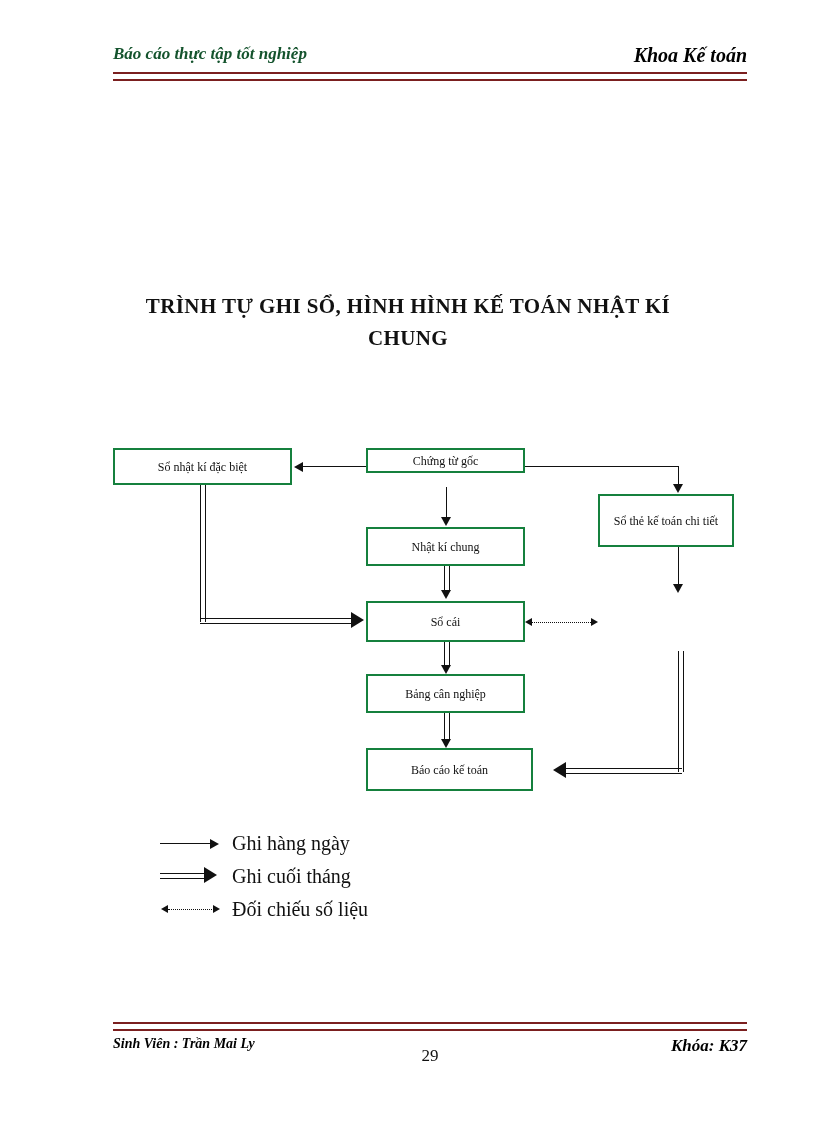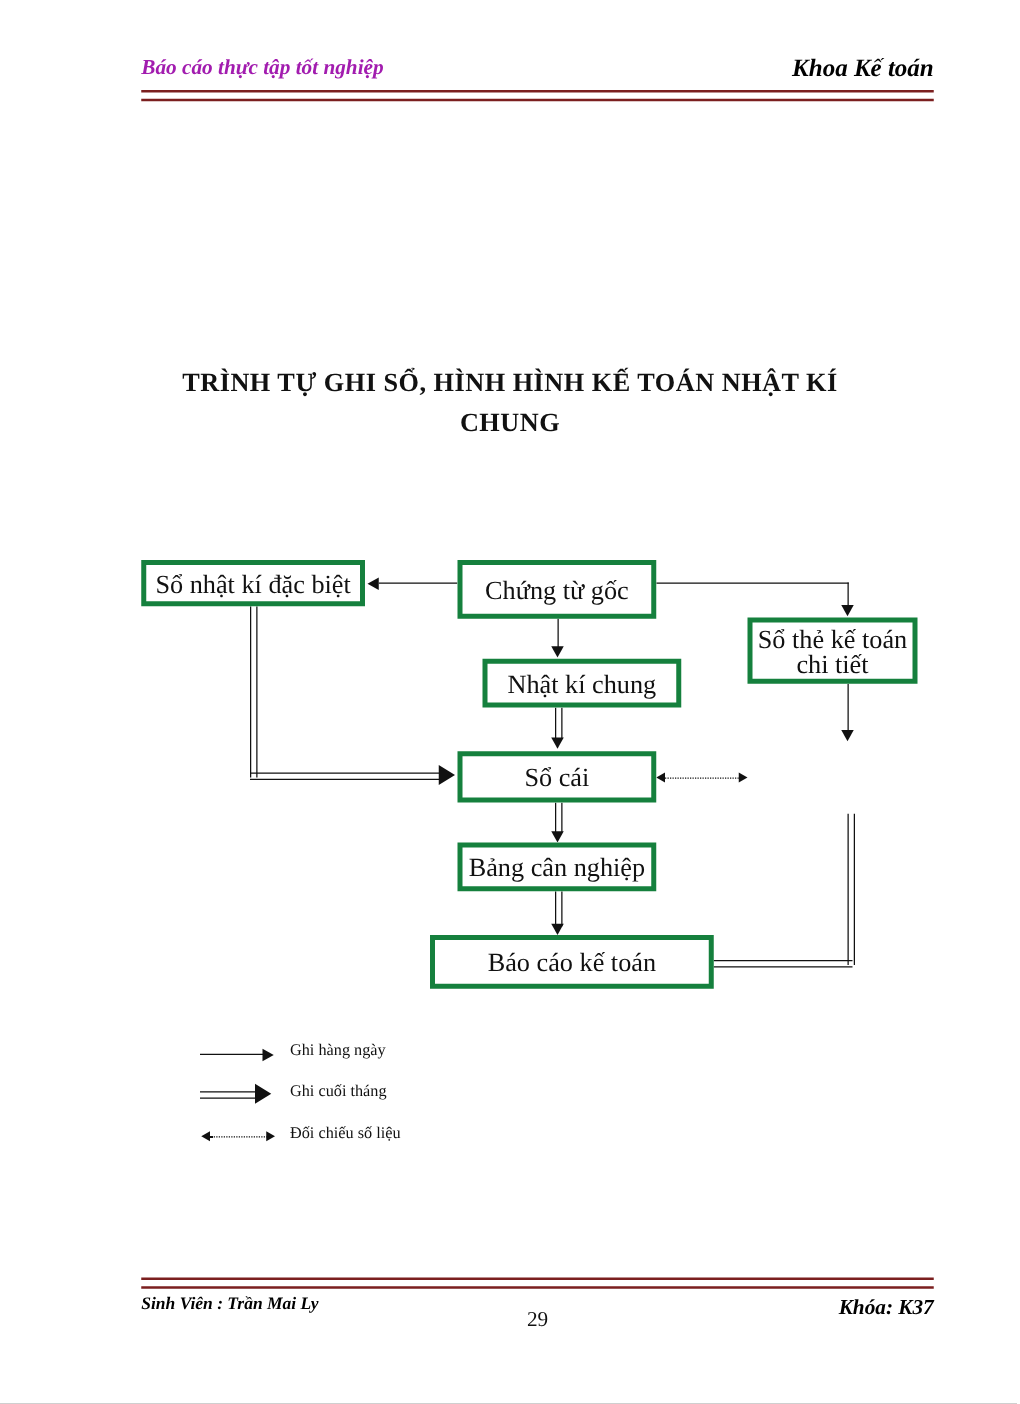--- a/index.html
+++ b/index.html
@@ -4,43 +4,43 @@
 <style>
   html,body{margin:0;padding:0;background:#8a8a8a;}
   body{font-family:"Liberation Serif",serif;}
   .page{
     position:relative;width:816px;height:1123px;background:#ffffff;margin:0 auto;
     overflow:hidden;
   }
   
   .hdr{position:absolute;left:113px;top:44px;width:634px;height:28px;}
   .hdr-left{position:absolute;left:0;top:0;font-weight:bold;font-style:italic;
-            font-size:17px;color:#a21caf;letter-spacing:0px;white-space:nowrap;}
+            font-size:17px;color:#14532d;letter-spacing:0px;white-space:nowrap;}
   .hdr-right{position:absolute;right:0;top:0;font-weight:bold;font-style:italic;
              font-size:20px;color:#000;white-space:nowrap;}
   .rule-top{position:absolute;left:113px;top:72px;width:634px;height:5px;
             border-top:2px solid #7B1F1F;border-bottom:2px solid #7B1F1F;}
   
   .title{position:absolute;left:120px;top:290px;width:576px;text-align:center;
          font-weight:bold;font-size:21px;line-height:32px;color:#111;
          letter-spacing:.4px;}
   
   .chart{position:absolute;left:0;top:0;width:816px;height:1123px;}
-  .node{position:absolute;border:4px solid #15803d;background:#fff;
+  .node{position:absolute;border:2px solid #15803d;background:#fff;
         display:flex;align-items:center;justify-content:center;text-align:center;
-        font-size:21px;line-height:20px;color:#111;box-sizing:border-box;z-index:3;}
+        font-size:12px;line-height:20px;color:#111;box-sizing:border-box;z-index:3;}
   
   #n-sonhatki {left:113px;top:448px;width:179px;height:37px;}
-  #n-chungtu   {left:366px;top:448px;width:159px;height:47px;}
+  #n-chungtu   {left:366px;top:448px;width:159px;height:25px;}
   #n-sothe     {left:598px;top:494px;width:136px;height:53px;}
-  #n-nhatki    {left:366px;top:527px;width:159px;height:39px;margin-left:20px;}
+  #n-nhatki    {left:366px;top:527px;width:159px;height:39px;}
   #n-socai     {left:366px;top:601px;width:159px;height:41px;}
   #n-bangtong  {left:598px;top:594px;width:160px;height:57px;}
   #n-bangcan   {left:366px;top:674px;width:159px;height:39px;}
-  #n-baocao    {left:344px;top:748px;width:227px;height:43px;}
+  #n-baocao    {left:366px;top:748px;width:167px;height:43px;}
 
   
   .ln{position:absolute;background:#111;z-index:1;}
   .ln.h{height:1px;}
   .ln.v{width:1px;}
   
   .dbl{position:absolute;z-index:1;}
   .dbl.v{width:4px;border-left:1px solid #111;border-right:1px solid #111;}
   .dbl.h{height:4px;border-top:1px solid #111;border-bottom:1px solid #111;}
   
@@ -57,21 +57,21 @@
                border-right:13px solid #111;}
   .ah.sm-right{border-top:4px solid transparent;border-bottom:4px solid transparent;
                border-left:7px solid #111;}
   .ah.sm-left{border-top:4px solid transparent;border-bottom:4px solid transparent;
               border-right:7px solid #111;}
   
   .dot{position:absolute;height:0;border-top:1px dotted #111;z-index:1;}
   
   .legend{position:absolute;left:160px;top:832px;width:330px;}
   .lg-row{position:relative;height:33px;}
-  .lg-label{position:absolute;left:72px;top:0px;font-size:13px;color:#111;
+  .lg-label{position:absolute;left:72px;top:0px;font-size:20px;color:#111;
             white-space:nowrap;}
   .lg-art{position:absolute;left:0;top:0;width:68px;height:22px;}
   
   .rule-bot{position:absolute;left:113px;top:1022px;width:634px;height:5px;
             border-top:2px solid #7B1F1F;border-bottom:2px solid #7B1F1F;}
   .ftr{position:absolute;left:113px;top:1036px;width:634px;height:26px;}
   .ftr-left{position:absolute;left:0;top:0;font-weight:bold;font-style:italic;
             font-size:14px;color:#000;white-space:nowrap;}
   .ftr-right{position:absolute;right:0;top:0;font-weight:bold;font-style:italic;
              font-size:17px;color:#000;white-space:nowrap;}

